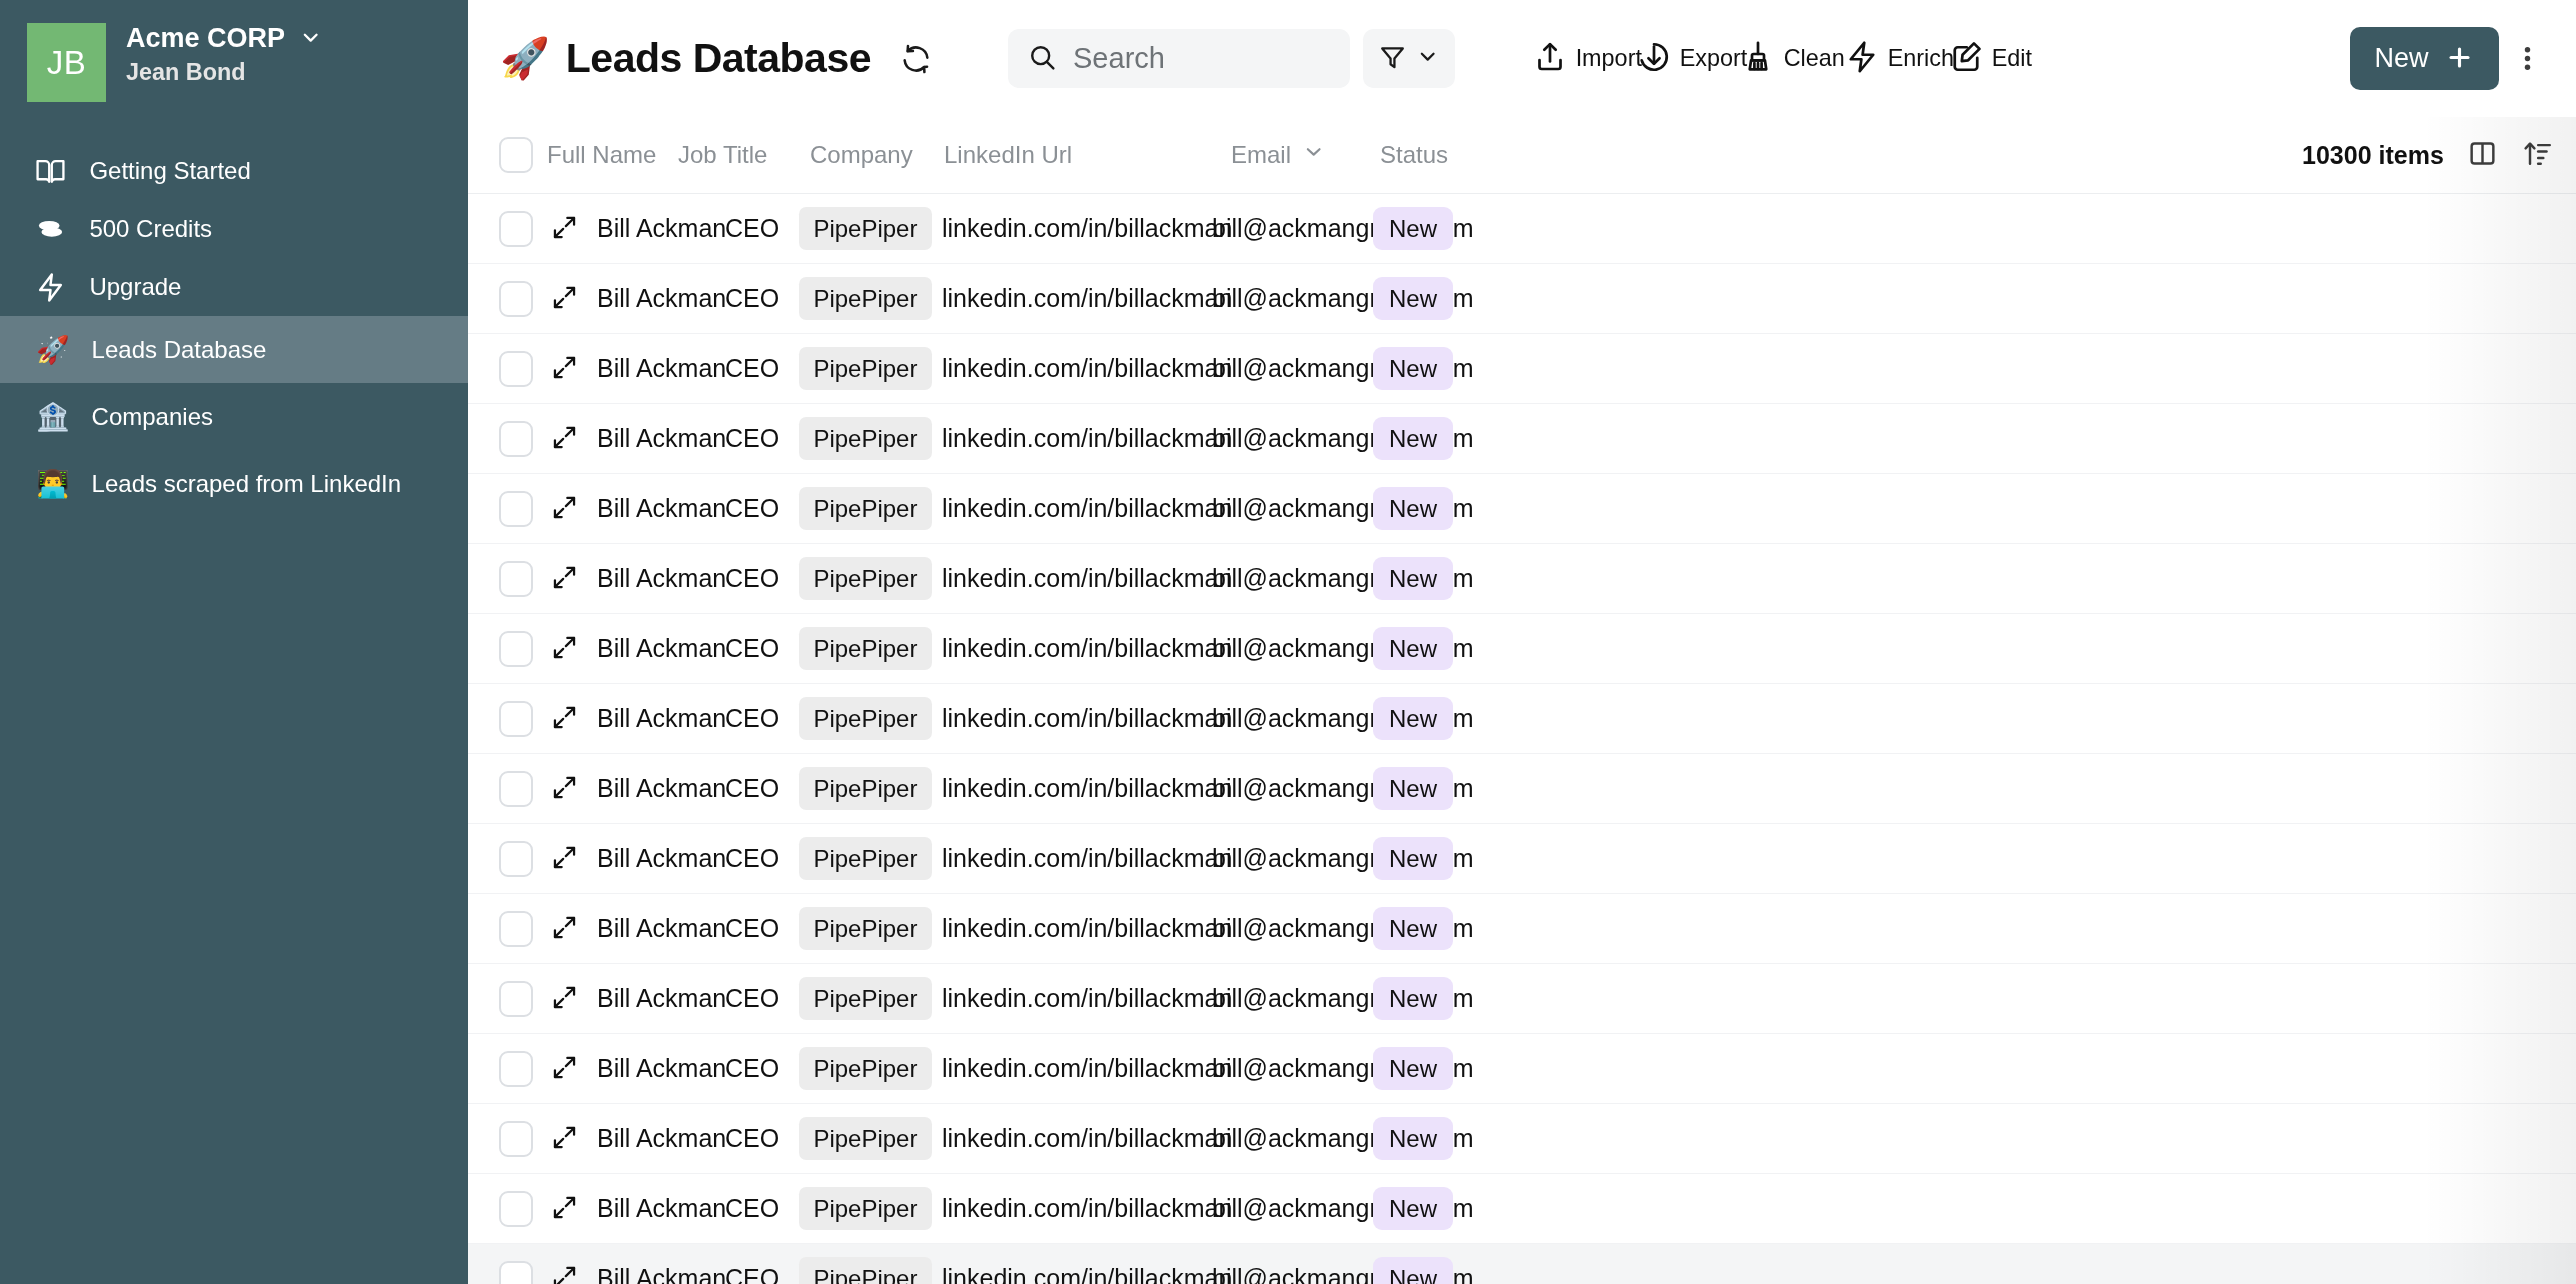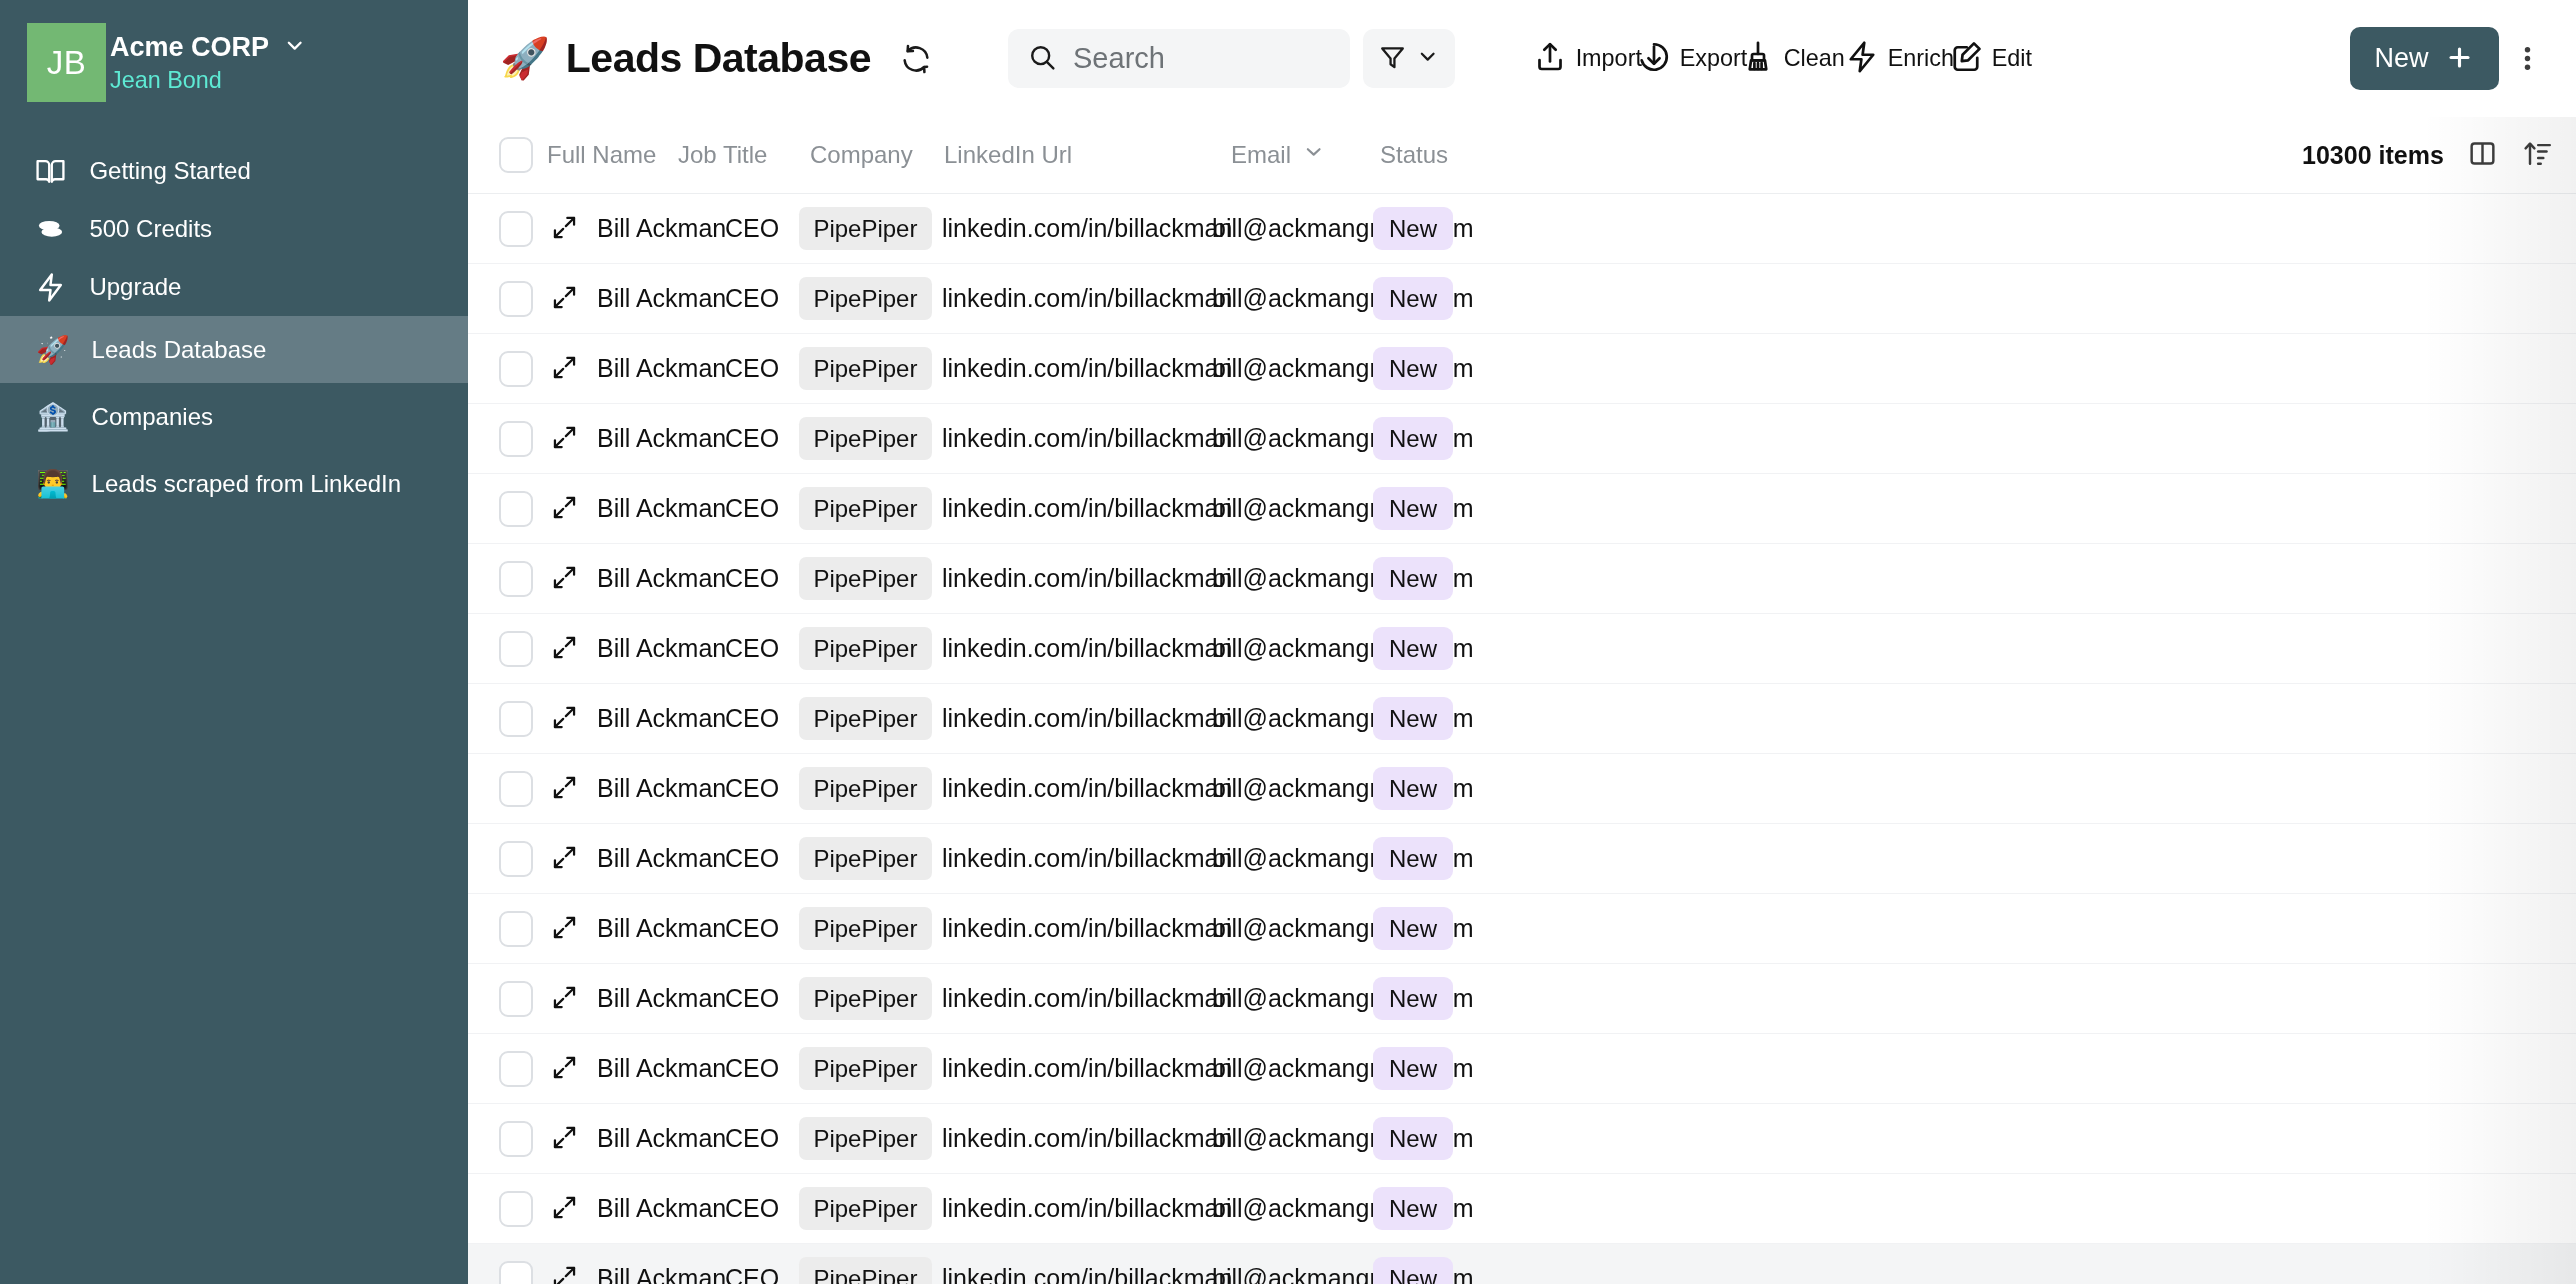--- a/index.html
+++ b/index.html
@@ -12,35 +12,35 @@
   .app { display: flex; width: 2576px; height: 1284px; }
 
   
   .sidebar {
     width: 468px; flex: 0 0 468px; height: 1284px;
     background: #3c5962;
     color: #ffffff;
     position: relative;
   }
   .org-row {
-    display: flex; align-items: center;
+    display: flex; align-items: flex-start;
     padding: 23.4px 0 0 27px;
-    gap: 4px;
+    gap: 20px;
   }
   .avatar {
     width: 79px; height: 79px; flex: 0 0 79px;
     background: #73b873;
     display: flex; align-items: center; justify-content: center;
     color: #ffffff; font-size: 33px; font-weight: 400;
     letter-spacing: 0.5px;
   }
   .org-text { display: flex; flex-direction: column; gap: 4.5px; }
   .org-name-line { display: flex; align-items: center; gap: 14.4px; }
   .org-name { font-size: 27px; font-weight: 700; color: #ffffff; }
-  .org-user { font-size: 23.4px; font-weight: 400; color: #5eead4; }
+  .org-user { font-size: 23.4px; font-weight: 700; color: #e5e5e5; }
   .chev { display: inline-block; }
 
   .nav-list { margin-top: 40px; }
   .nav-item {
     display: flex; align-items: center; gap: 23.4px;
     height: 58px; padding-left: 34px;
     font-size: 24px; color: #ffffff;
     cursor: pointer;
   }
   .nav-icon { width: 32px; height: 32px; flex: 0 0 32px; display:flex; align-items:center; justify-content:center; }

